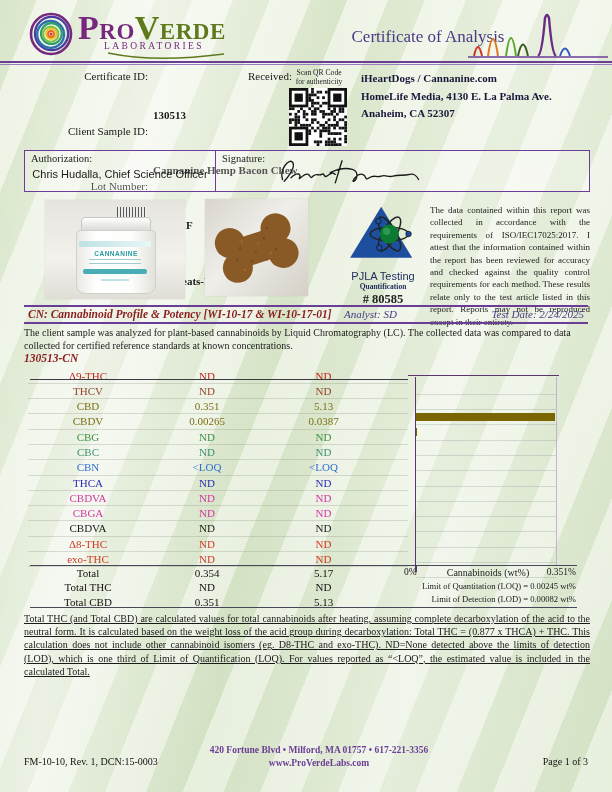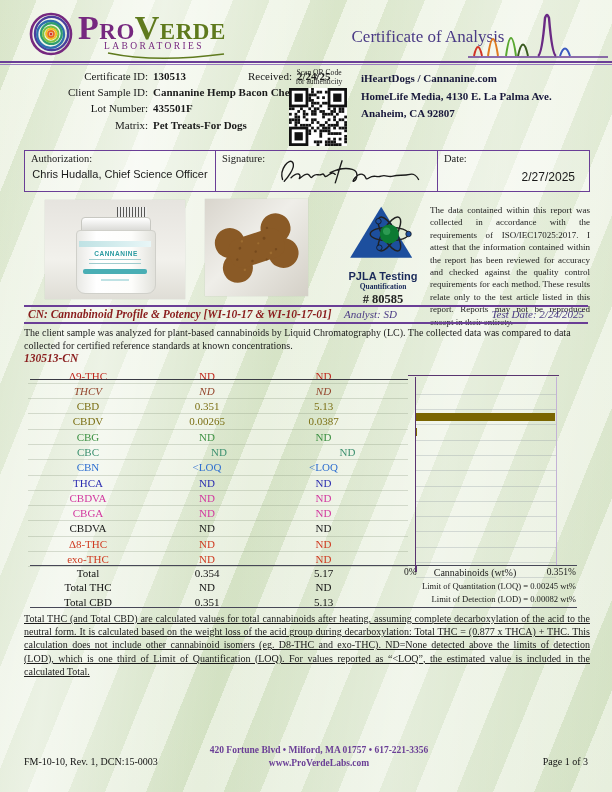--- a/index.html
+++ b/index.html
@@ -17,21 +17,21 @@
   .brand-pro{color:#76287f;}
   .brand-pro::first-letter,.brand-verde::first-letter{font-size:34px;}
   .brand-verde{color:#5f7a1d;}
   .brand-sub{color:#76287f;font-size:9.5px;letter-spacing:2.4px;margin-top:-3px;margin-left:26px;}
   .coa-title{left:328px;top:27px;width:200px;text-align:center;font-size:17px;color:#4a3a85;}
   .hdr-rule{left:0;top:61px;width:612px;height:5px;
     background:linear-gradient(#6a3e96 0 2.5px, rgba(255,255,255,0) 2.5px 3.5px, #9a7ac0 3.5px 4.5px, rgba(255,255,255,0) 4.5px);}
   
   .cert-row{display:flex;font-size:11px;line-height:16px;}
   .cert-label{width:148px;text-align:right;white-space:nowrap;}
-  .cert-value{font-weight:bold;margin-left:5px;white-space:nowrap;}
+  .cert-value{font-weight:bold;margin-left:5px;white-space:nowrap;margin-top:39px;}
   .received{left:248px;top:68px;display:flex;font-size:11px;line-height:16px;}
   .qr-caption{left:285px;top:68px;width:68px;font-size:7.6px;line-height:9px;text-align:center;color:#222;}
   .client-block{left:361px;top:70px;font-size:11px;font-weight:bold;line-height:17.5px;color:#17173a;}
   
   .auth-box{left:24px;top:150px;width:564px;height:40px;border:1.5px solid #6a3e96;background:rgba(255,255,255,.25);display:grid;grid-template-columns:190px 222px 1fr;}
   .auth-cell{position:relative;padding:2px 6px;font-size:10.5px;}
   .auth-cell + .auth-cell{border-left:1.5px solid #6a3e96;}
   .auth-name{font-family:"Liberation Sans",sans-serif;font-size:11px;margin-top:4px;text-align:center;}
   .auth-date{font-family:"Liberation Sans",sans-serif;font-size:12px;margin-top:6px;text-align:right;padding-right:8px;}
   
@@ -40,21 +40,21 @@
   .jar-lid{position:absolute;left:36px;top:17px;width:68px;height:13px;background:linear-gradient(#ffffff,#d8d8d4);border:1px solid #c8c8c2;border-radius:4px 4px 2px 2px;}
   .jar-body{position:absolute;left:31px;top:30px;width:78px;height:62px;background:linear-gradient(90deg,#e9e9e5,#ffffff 25%,#fdfdfb 70%,#e2e2dc);border:1px solid #d0d0ca;border-radius:4px 4px 9px 9px;}
   .jar-band-top{position:absolute;left:2px;top:10px;width:72px;height:6px;background:linear-gradient(90deg,#bfe2e4,#e8f6f7);}
   .jar-name{position:absolute;left:0;top:19px;width:100%;text-align:center;font-family:"Liberation Sans",sans-serif;font-size:6.5px;font-weight:bold;color:#2a9aa0;letter-spacing:.5px;}
   .jar-line{position:absolute;left:12px;width:52px;height:1px;background:#9fccce;}
   .jar-btnband{position:absolute;left:6px;top:38px;width:64px;height:5px;background:#49aeb4;border-radius:2px;}
   .jar-foot{position:absolute;left:24px;top:48px;width:28px;height:1.5px;background:#bfe2e4;}
   .bone-photo{left:205px;top:199px;width:103px;height:97px;background:linear-gradient(135deg,#d9d5cd,#efeee9 45%,#d4d0c7);box-shadow:0 0 1px #bbb;}
   
   .pjla{left:338px;top:203px;width:90px;text-align:center;}
-  .pjla-org{font-family:"Liberation Sans",sans-serif;font-size:11px;font-weight:bold;color:#1a2a5a;margin-top:1px;}
+  .pjla-org{font-family:"Liberation Sans",sans-serif;font-size:11px;font-weight:normal;color:#1a2a5a;margin-top:1px;}
   .pjla-type{font-size:7.5px;font-weight:bold;color:#1a2a5a;}
   .pjla-num{font-size:12.5px;font-weight:bold;color:#222;margin-top:1px;}
   .attestation{left:430px;top:204px;width:160px;font-size:9px;line-height:12.4px;text-align:justify;color:#222;}
   
   .cn-band{left:24px;top:305px;width:564px;border-top:2px solid #6a3e96;border-bottom:2px solid #6a3e96;display:flex;align-items:flex-start;padding:1px 4px 2px 4px;box-sizing:border-box;}
   .cn-title{flex:1;font-size:11.5px;font-weight:bold;font-style:italic;color:#8a1d1d;}
   .cn-analyst{width:110px;font-size:11px;font-style:italic;color:#4a3a85;}
   .cn-testdate{width:130px;text-align:right;font-size:11px;font-style:italic;color:#4a3a85;}
   .cn-desc{left:24px;top:326px;width:566px;font-size:10px;line-height:13px;}
   .cn-sample{left:24px;top:352px;font-size:11.5px;font-weight:bold;font-style:italic;color:#8a1d1d;}
@@ -68,21 +68,21 @@
   .t-row.total-row{border-bottom:none;color:#111;}
   .totals{left:28px;top:566px;width:380px;}
   .sep-line{left:30px;top:564.5px;width:547px;border-top:1.5px solid #474757;}
   .bot-line{left:30px;top:607px;width:547px;border-top:1.5px solid #474757;}
   
   .chart-box{left:415px;top:376.5px;width:142px;height:188px;border-left:1.5px solid #5a3570;border-right:1px solid #c3b2d6;box-sizing:border-box;padding-top:3px;}
   .c-row{position:relative;height:14.3px;border-bottom:1px solid rgba(140,150,160,.30);}
   .c-bar{position:absolute;left:0;top:3px;height:8px;}
   .axis-tick{left:415px;top:565px;width:1.5px;height:7px;background:#5a3570;}
   .x-left{left:404px;top:567px;font-size:9.5px;}
-  .x-title{left:419px;top:567px;width:112px;text-align:center;font-size:10px;}
+  .x-title{left:432px;top:567px;width:112px;text-align:center;font-size:10px;}
   .x-right{left:520px;top:567px;width:56px;text-align:right;font-size:9.5px;}
   .loq-note{left:380px;top:581px;width:196px;text-align:right;font-size:8.6px;}
   .lod-note{left:380px;top:594px;width:196px;text-align:right;font-size:8.6px;}
   
   .footnote{left:24px;top:612px;width:566px;font-size:10px;line-height:13.2px;text-align:justify;text-decoration:underline;}
   .footer-center{left:163px;top:744px;width:312px;text-align:center;font-size:9.5px;font-weight:bold;color:#6a3e96;line-height:12.5px;}
   .footer-left{left:24px;top:756px;font-size:10px;color:#111;}
   .footer-right{right:24px;top:756px;font-size:10px;color:#111;}
 </style>
 </head>
@@ -293,37 +293,33 @@
       <rect x="15" y="1" width="5" height="5" fill="#fff"></rect>
       <rect x="16" y="2" width="3" height="3" fill="#111"></rect>
       <rect x="0" y="14" width="7" height="7" fill="#111"></rect>
       <rect x="1" y="15" width="5" height="5" fill="#fff"></rect>
       <rect x="2" y="16" width="3" height="3" fill="#111"></rect>
     </svg>
 
   <div class="abs client-block">
     <div>iHeartDogs / Cannanine.com</div>
     <div>HomeLife Media, 4130 E. La Palma Ave.</div>
-    <div>Anaheim, CA  92807</div>
+    <div>Anaheim, CA  52307</div>
   </div>
 
   <div class="abs auth-box">
     <div class="auth-cell">
       <div>Authorization:</div>
       <div class="auth-name">Chris Hudalla, Chief Science Officer</div>
     </div>
     <div class="auth-cell">
       <div>Signature:</div>
       <svg width="160" height="34" viewBox="0 0 170 40" style="position:absolute;left:52px;top:3px;">
         <path d="M8,30 C4,18 16,4 20,10 C24,16 12,30 10,32 M18,28 C26,20 30,24 28,28 C26,32 34,22 38,24 C42,26 40,30 44,26 C48,22 50,26 54,24 C58,22 56,28 60,26 C64,24 66,20 70,24 M78,8 C74,20 72,28 70,34 M64,22 C72,18 82,16 90,18 C98,20 96,30 92,32 C88,34 96,22 102,24 C108,26 104,32 110,28 C116,24 118,28 124,26 C130,24 132,28 138,26 C144,24 150,26 158,24 C162,23 166,26 168,30" fill="none" stroke="#1a1a1a" stroke-width="1.6" stroke-linecap="round"></path>
       </svg>
-    </div>
-    <div class="auth-cell">
-      <div>Date:</div>
-      <div class="auth-date">2/27/2025</div>
     </div>
   </div>
 
   <div class="abs jar-photo">
     <div class="jar-barcode"></div>
     <div class="jar-lid"></div>
     <div class="jar-body">
       <div class="jar-band-top"></div>
       <div class="jar-name">CANNANINE</div>
       <div class="jar-line" style="top:28px;"></div>
@@ -389,41 +385,41 @@
   <div class="abs cn-desc">The client sample was analyzed for plant-based cannabinoids by Liquid Chromatography (LC).  The collected data was compared to data collected for certified reference standards at known concentrations.</div>
   <div class="abs cn-sample">130513-CN</div>
 
   <div class="abs tbl">
     <div class="t-rows" id="cbd-rows">
         <div class="t-row" style="color: rgb(192, 37, 28);">
           <span class="t-cell">Δ9-THC</span>
           <span class="t-cell">ND</span>
           <span class="t-cell">ND</span>
         </div>
-        <div class="t-row" style="color: rgb(148, 69, 44); font-style: italic;">
+        <div class="t-row" style="color: rgb(148, 69, 44);">
           <span class="t-cell">THCV</span>
           <span class="t-cell">ND</span>
           <span class="t-cell">ND</span>
         </div>
         <div class="t-row" style="color: rgb(124, 112, 21);">
           <span class="t-cell">CBD</span>
           <span class="t-cell">0.351</span>
           <span class="t-cell">5.13</span>
         </div>
         <div class="t-row" style="color: rgb(124, 112, 21);">
           <span class="t-cell">CBDV</span>
           <span class="t-cell">0.00265</span>
           <span class="t-cell">0.0387</span>
         </div>
         <div class="t-row" style="color: rgb(61, 145, 67);">
           <span class="t-cell">CBG</span>
           <span class="t-cell">ND</span>
           <span class="t-cell">ND</span>
         </div>
-        <div class="t-row" style="color: rgb(61, 145, 112); gap: 12px;">
+        <div class="t-row" style="color: rgb(61, 145, 112);">
           <span class="t-cell">CBC</span>
           <span class="t-cell">ND</span>
           <span class="t-cell">ND</span>
         </div>
         <div class="t-row" style="color: rgb(47, 111, 208);">
           <span class="t-cell">CBN</span>
           <span class="t-cell">&lt;LOQ</span>
           <span class="t-cell">&lt;LOQ</span>
         </div>
         <div class="t-row" style="color: rgb(43, 43, 176);">

